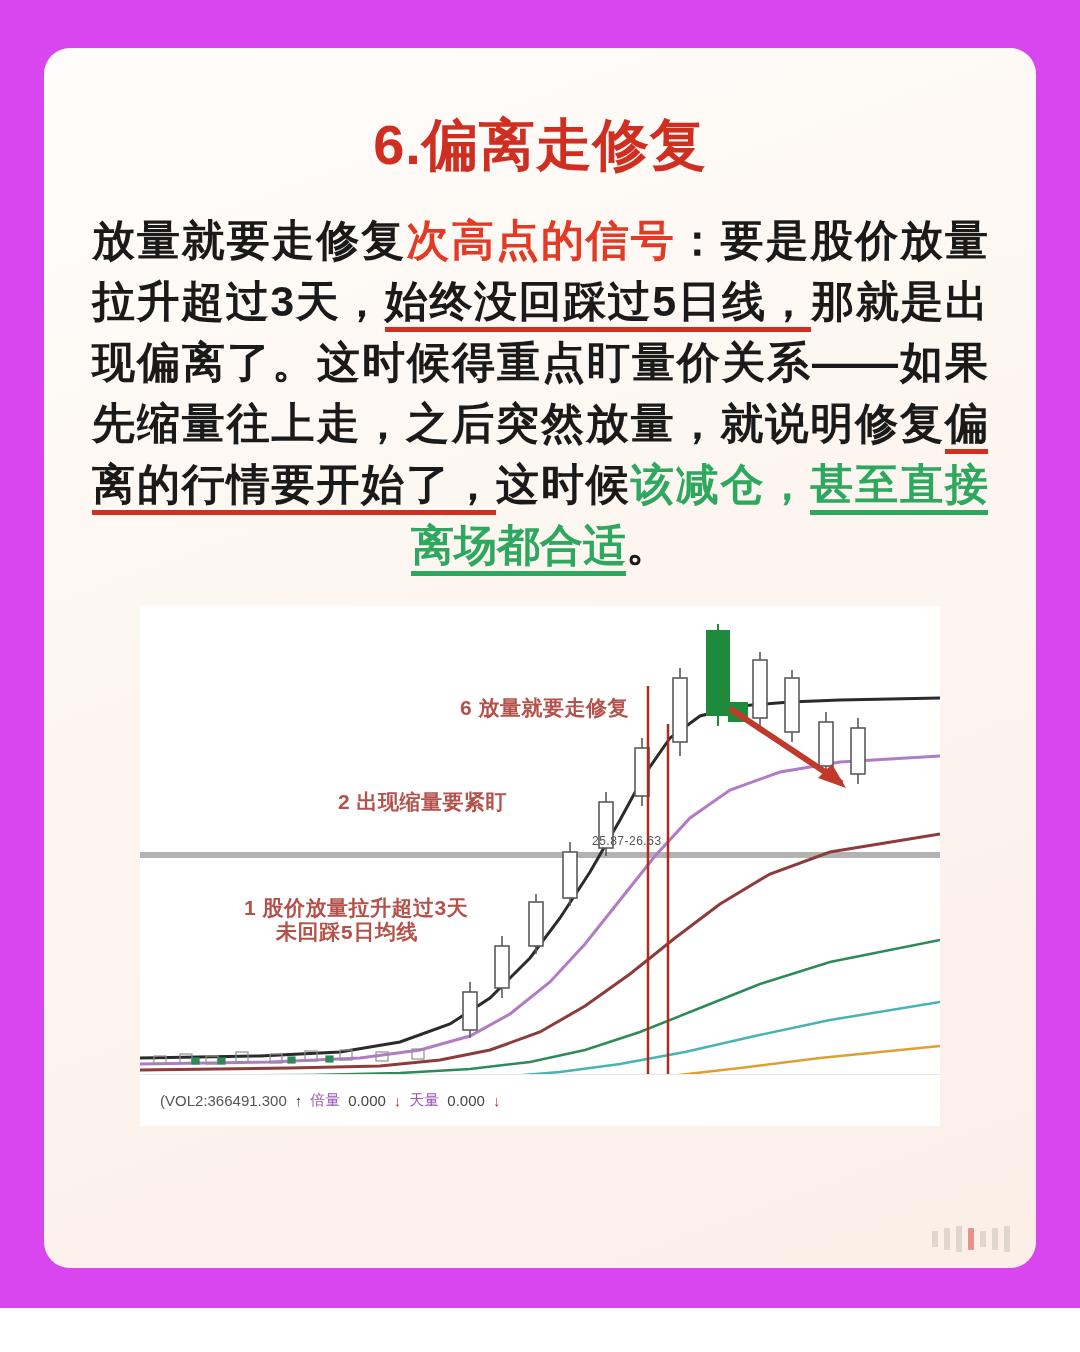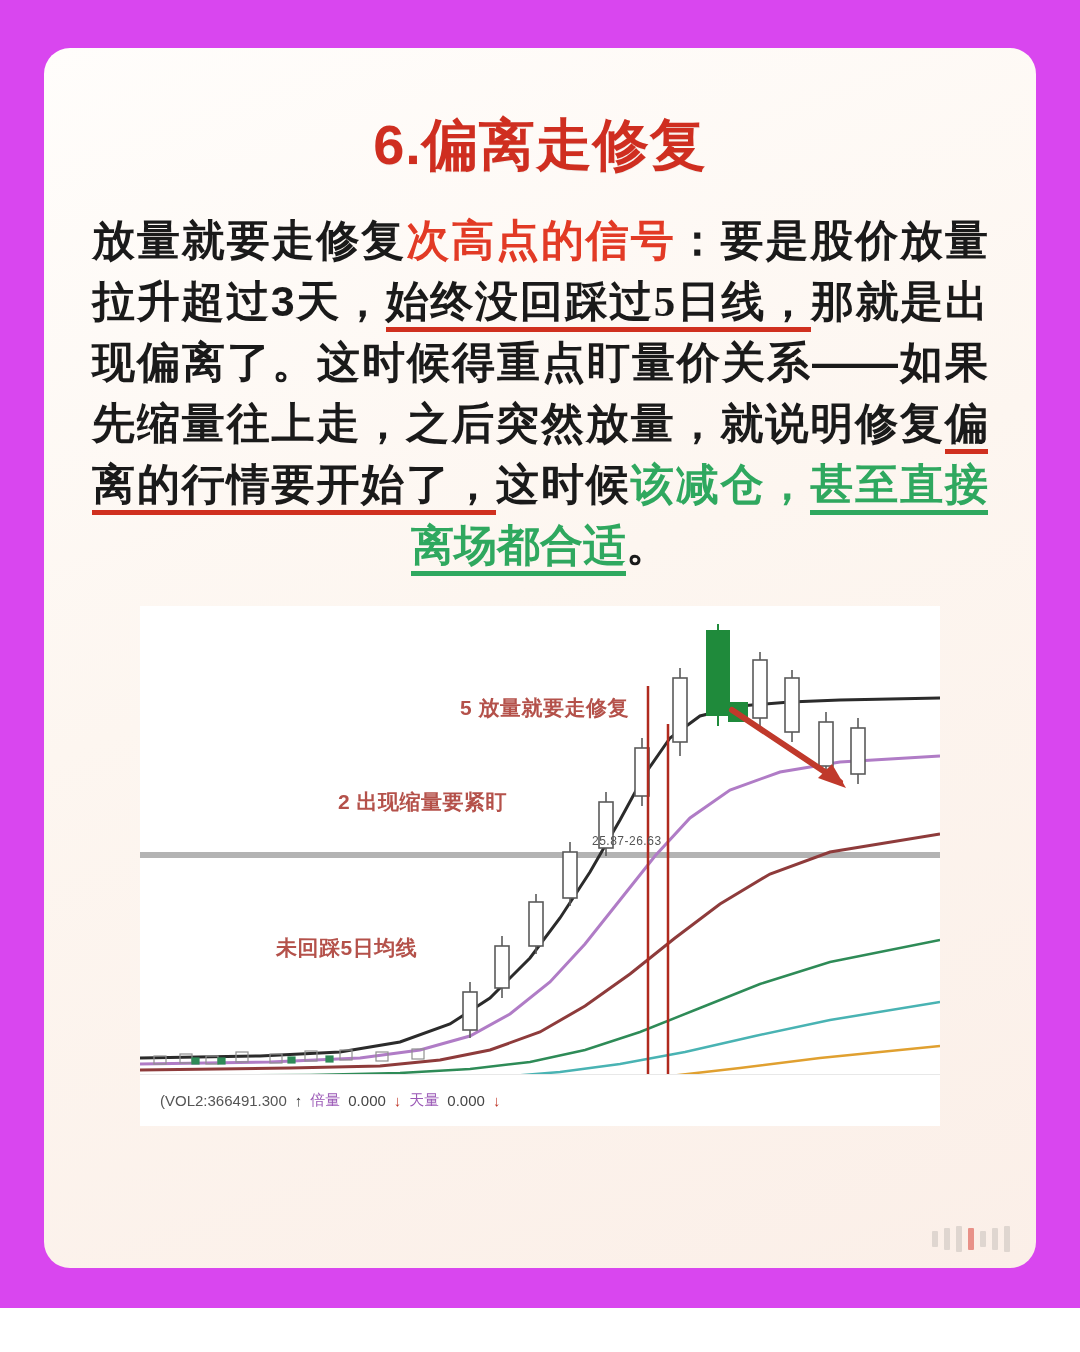--- a/index.html
+++ b/index.html
@@ -51,21 +51,20 @@
     text-align-last: center;
     padding: 0 8px;
     letter-spacing: 0px;
   }
   .hl-red {
     color: #e23a25;
   }
   .hl-underline {
     border-bottom: 5px solid #d0301f;
     padding-bottom: 2px;
-    font-family: Liberation Serif, serif;
   }
   .hl-green {
     color: #2fa85f;
   }
   .hl-green-underline {
     color: #2fa85f;
     border-bottom: 5px solid #2fa85f;
     padding-bottom: 2px;
   }
   .chart-wrap {
@@ -84,21 +83,21 @@
   }
   .annot {
     position: absolute;
     color: #b4514a;
     font-size: 21px;
     font-weight: 700;
     white-space: nowrap;
     letter-spacing: 0.5px;
   }
   .annot.a1 { left: 104px; top: 288px; }
-  .annot.a1b { left: 136px; top: 328px; }
+  .annot.a1b { left: 136px; top: 312px; font-family: Liberation Mono, monospace; }
   .annot.a2 { left: 190px; top: 182px; margin-left: 8px; }
   .annot.a3 { left: 320px; top: 88px; }
   .pricetag {
     position: absolute;
     left: 452px;
     top: 228px;
     font-size: 12px;
     color: #555;
     letter-spacing: 0.5px;
   }
@@ -224,23 +223,24 @@
 
         <g>
           <line x1="592" y1="104" x2="700" y2="176" stroke="#c0392b" stroke-width="6" stroke-linecap="round"></line>
           <polygon points="706,182 678,172 692,158" fill="#c0392b"></polygon>
         </g>
 
         <rect x="540" y="500" width="34" height="6" fill="#2255a4"></rect>
         <rect x="614" y="500" width="34" height="6" fill="#b8342a"></rect>
       </svg>
 
+      <div class="annot a1">1 股价放量拉升超过3天</div>
       <div class="annot a1b">未回踩5日均线</div>
       <div class="annot a2">2 出现缩量要紧盯</div>
-      <div class="annot a3">5 放量就要走修复</div>
+      <div class="annot a3">6 放量就要走修复</div>
       <div class="pricetag">25.87-26.63</div>
 
       <div class="footer-strip">
         <span class="vol">(VOL2:366491.300</span>
         <span class="arrow-up">↑</span>
         <span class="p1">倍量</span>
         <span class="p2">0.000</span>
         <span class="arrow-dn">↓</span>
         <span class="p1">天量</span>
         <span class="p2">0.000</span>

